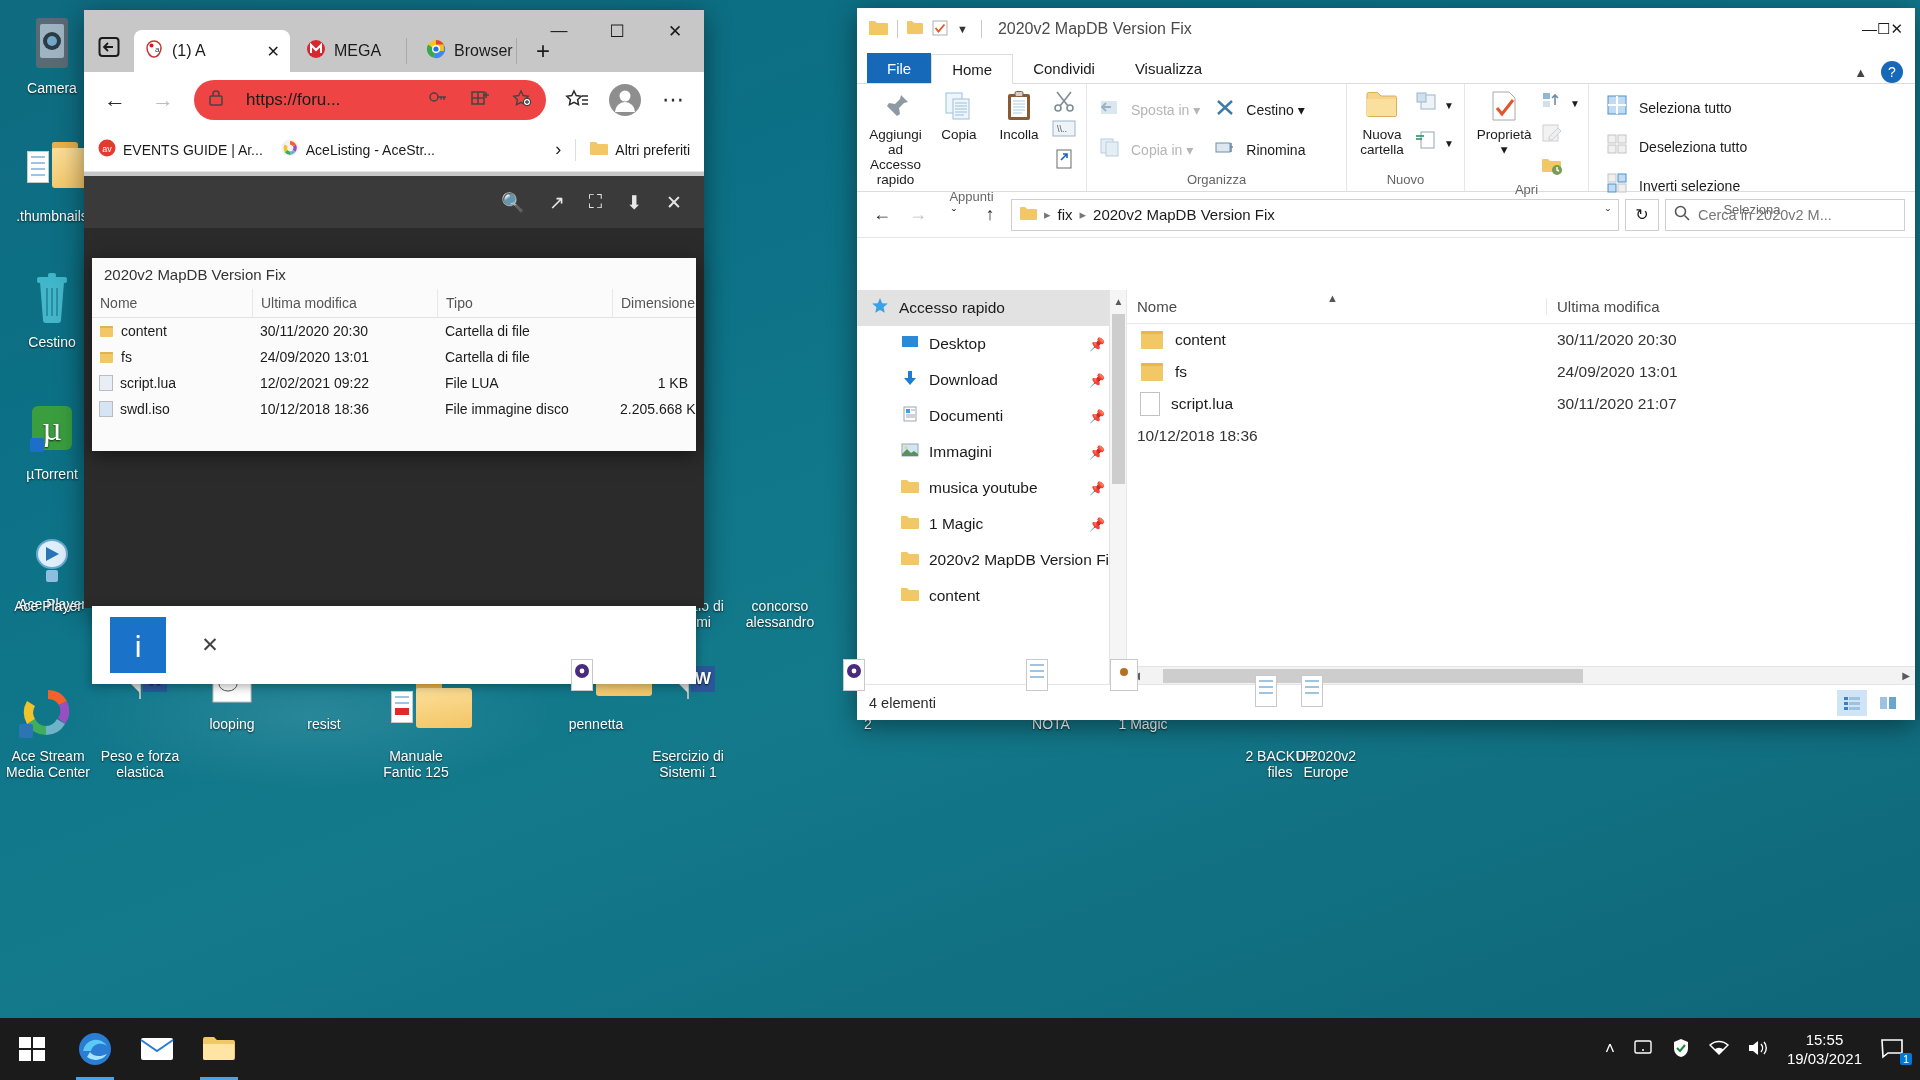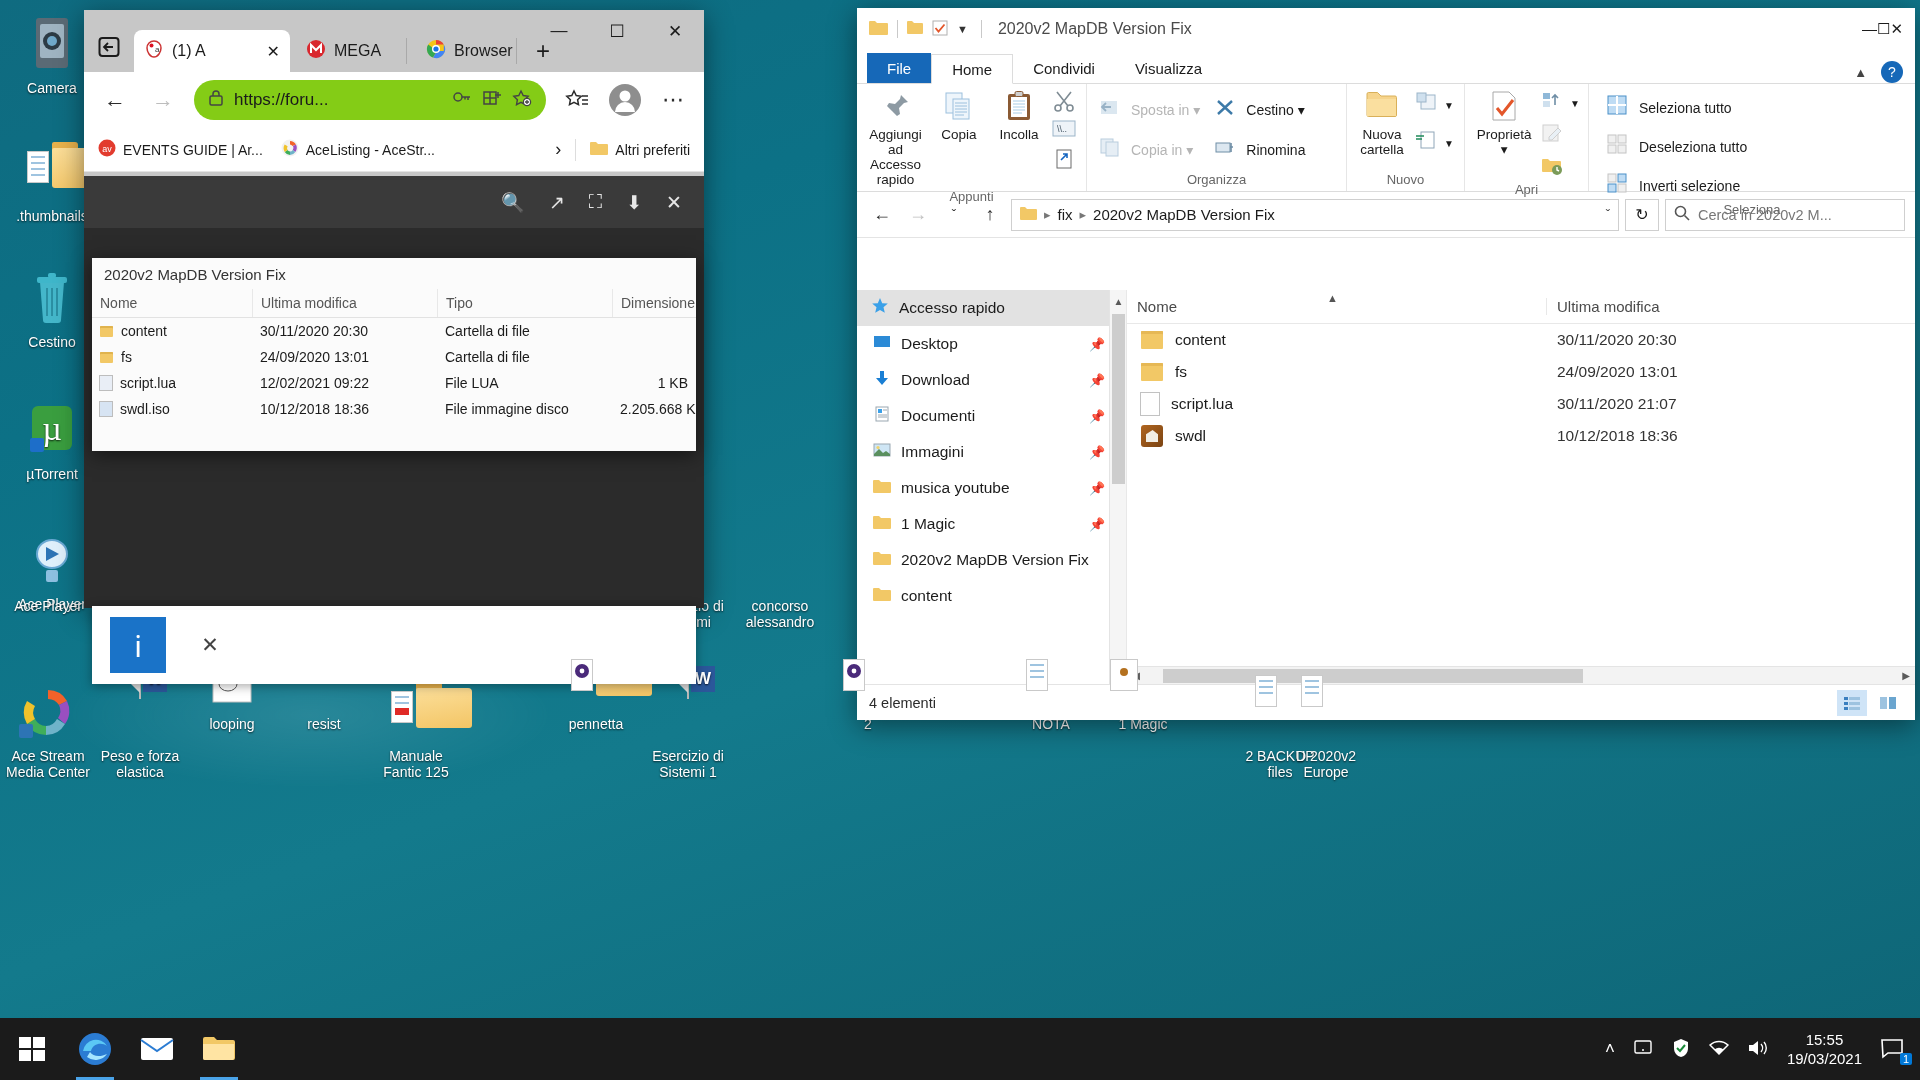--- a/index.html
+++ b/index.html
@@ -63,22 +63,22 @@
   }
   .edge-tab.active { background:#fff; border-radius:8px 8px 0 0; }
   .win-btns { position:absolute; right:0; top:0; display:flex; }
   .win-btns div { width:58px; height:42px; display:flex; align-items:center; justify-content:center;
     font-size:17px; color:#1b1b1b; }
 
   #edge .toolbar { height:56px; background:#fff; display:flex; align-items:center; padding:0 14px; gap:14px; }
   .nav-btn { width:34px; height:34px; display:flex; align-items:center; justify-content:center;
     font-size:22px; color:#2b2b2b; }
   .nav-btn.dim { color:#bdbdbd; }
-  .omnibox { flex:1; height:40px; background:#84cc16; border-radius:20px; display:flex;
-    align-items:center; gap:10px; padding:0 14px; font-size:17px; color:#1b1b1b; }
+  .omnibox { flex:1; height:40px; background:#ef4444; border-radius:20px; display:flex;
+    align-items:center; gap:22px; padding:0 14px; font-size:17px; color:#1b1b1b; }
   .omnibox .url { flex:1; }
 
   #edge .favbar { height:44px; background:#fff; display:flex; align-items:center; gap:18px;
     padding:0 14px; font-size:14px; color:#1b1b1b; border-bottom:1px solid #e4e4e4; }
   .fav { display:flex; align-items:center; gap:7px; white-space:nowrap; }
   #edge .content { position:absolute; left:0; top:166px; right:0; bottom:0; background:#2b2b2b; }
   .pdf-toolbar { height:52px; background:#3a3a3a; display:flex; align-items:center;
     justify-content:flex-end; gap:24px; padding:0 22px; color:#e7e7e7; font-size:19px; }
 
   
@@ -154,21 +154,21 @@
   .crumbs { flex:1; height:32px; border:1px solid #cfcfcf; display:flex; align-items:center;
     gap:7px; padding:0 8px; font-size:15px; }
   .crumbs .sep { color:#777; font-size:13px; }
   .refresh { width:34px; height:32px; border:1px solid #cfcfcf; display:flex; align-items:center;
     justify-content:center; font-size:16px; }
   .searchbox { width:240px; height:32px; border:1px solid #cfcfcf; display:flex; align-items:center;
     gap:8px; padding:0 8px; color:#777; font-size:14.5px; }
 
   .ex-body { position:absolute; left:0; right:0; top:282px; bottom:36px; display:flex; }
   .navpane { width:270px; border-right:1px solid #e8e8e8; position:relative; overflow:hidden; }
-  .navitem { height:36px; display:flex; align-items:center; gap:10px; padding-left:16px;
+  .navitem { height:36px; display:flex; align-items:center; gap:10px; padding-left:44px;
     font-size:15.5px; white-space:nowrap; }
   .navitem.head { background:#e2e2e2; padding-left:14px; }
   .navitem .pin { margin-left:auto; margin-right:20px; color:#8b8b8b; font-size:13px; }
   .navscroll { position:absolute; right:0; top:0; width:17px; bottom:0; background:#f5f5f5;
     border-left:1px solid #e4e4e4; }
   .navscroll .thumb { position:absolute; top:24px; left:2px; width:13px; height:170px; background:#cdcdcd; }
   .navscroll .up, .navscroll .down { position:absolute; left:0; width:17px; height:22px;
     display:flex; align-items:center; justify-content:center; font-size:10px; color:#5a5a5a; }
   .navscroll .up { top:0; } .navscroll .down { bottom:0; }
 
@@ -972,24 +972,20 @@
         <div class="md">24/09/2020 13:01</div>
       </div>
       <div class="lrow">
         <div class="nm">
             <span class="file32"></span>
             <span>script.lua</span>
           </div>
         <div class="md">30/11/2020 21:07</div>
       </div>
       <div class="lrow">
-        <div class="nm">
-            <span class="iso32"></span>
-            <span>swdl</span>
-          </div>
         <div class="md">10/12/2018 18:36</div>
       </div>
 
       <div class="hscroll">
         <div class="la">◀</div>
         <div class="hthumb" style="width:420px;"></div>
         <div class="ra">▶</div>
       </div>
     </div>
   </div>

